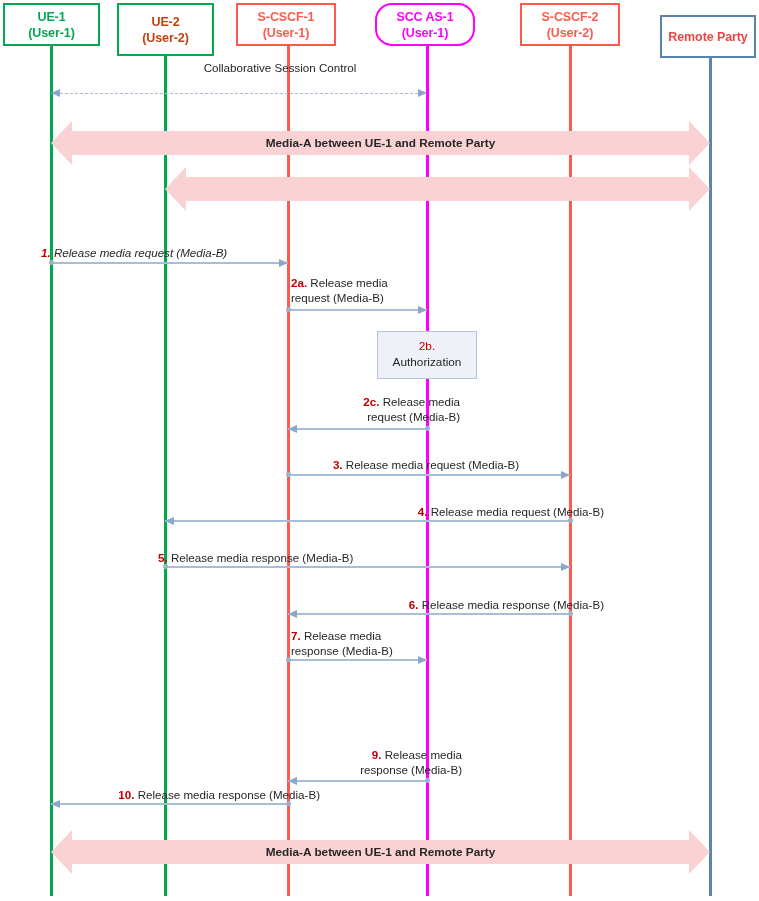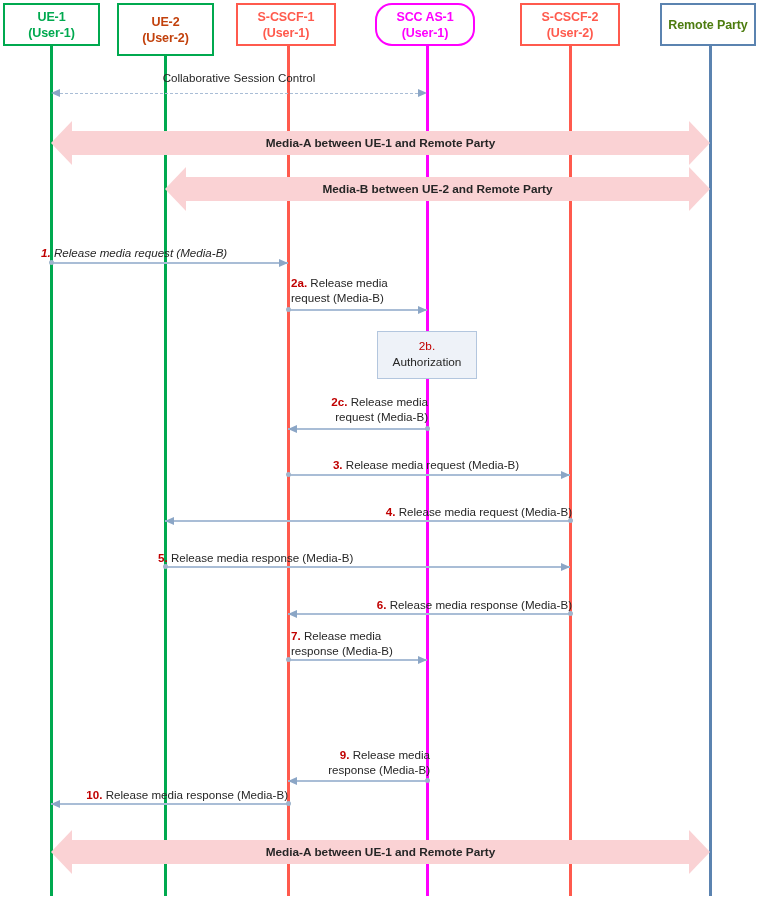--- a/index.html
+++ b/index.html
@@ -71,21 +71,21 @@
   
   .msg-label {
     position: absolute;
     font-size: 11.6px;
     color: #262626;
     line-height: 1.32;
     white-space: pre-line;
   }
   .msg-label .num { color: #c00000; font-weight: bold; }
   .msg-label.align-left   { text-align: left; }
-  .msg-label.align-right  { text-align: right; }
+  .msg-label.align-right  { text-align: right; padding-left: 32px; }
   .msg-label.align-center { text-align: center; }
 
   
   .media-arrow { position: absolute; }
   .media-arrow .bar {
     position: absolute;
     background: #fad2d4;
     top: 10px;
     bottom: 10px;
   }
@@ -140,32 +140,31 @@
     <div class="media-arrow" style="left: 51px; top: 121px; width: 659px; height: 44px;">
       <div class="bar" style="left: 20px; right: 20px;"></div>
       <div class="tip left"></div>
       <div class="tip right"></div>
       <div class="media-text">Media-A between UE-1 and Remote Party</div>
     </div>
     <div class="media-arrow" style="left: 165px; top: 167px; width: 545px; height: 44px;">
       <div class="bar" style="left: 20px; right: 20px;"></div>
       <div class="tip left"></div>
       <div class="tip right"></div>
-      <div class="media-text">Media-B between UE-2 and Remote Party</div>
     </div>
     <div class="media-arrow" style="left: 51px; top: 830px; width: 659px; height: 44px;">
       <div class="bar" style="left: 20px; right: 20px;"></div>
       <div class="tip left"></div>
       <div class="tip right"></div>
       <div class="media-text">Media-A between UE-1 and Remote Party</div>
     </div>
     <div class="msg-line dashed" style="left: 60px; top: 93px; width: 358px;"></div>
     <div class="arrow-head left" style="left: 51px; top: 89px;"></div>
     <div class="arrow-head right" style="left: 418px; top: 89px;"></div>
-    <div class="msg-label align-center" style="left: 51px; width: 376px; top: 70px;">Collaborative Session Control</div>
+    <div class="msg-label align-center" style="left: 51px; width: 376px; top: 60px; padding-left: 41px;">Collaborative Session Control</div>
     <div class="msg-line" style="left: 51px; top: 262px; width: 237px;"></div>
     <div class="arrow-head right" style="top: 258.5px; left: 279px;"></div>
     <div class="msg-dot" style="top: 260.3px; left: 48.5px;"></div>
     <div class="msg-label align-left" style="left: 41px; top: 245px; width: 260px; font-style: italic;"><span class="num">1. </span><span>Release media request (Media-B)</span></div>
     <div class="msg-line" style="left: 288px; top: 309px; width: 139px;"></div>
     <div class="arrow-head right" style="top: 305.5px; left: 418px;"></div>
     <div class="msg-dot" style="top: 307.3px; left: 285.5px;"></div>
     <div class="msg-label align-left" style="left: 291px; top: 275px; width: 140px;"><span class="num">2a. </span><span>Release media
 request (Media-B)</span></div>
     <div class="msg-line" style="left: 288px; top: 428px; width: 139px;"></div>
@@ -220,16 +219,16 @@
       <span class="ln">(User-1)</span>
     </div>
     <div class="actor-box" style="left: 375px; top: 3px; width: 100px; height: 43px; border-color: rgb(255, 0, 255); color: rgb(255, 0, 255); border-radius: 17px;">
       <span class="ln">SCC AS-1</span>
       <span class="ln">(User-1)</span>
     </div>
     <div class="actor-box" style="left: 520px; top: 3px; width: 100px; height: 43px; border-color: rgb(255, 90, 77); color: rgb(255, 90, 77);">
       <span class="ln">S-CSCF-2</span>
       <span class="ln">(User-2)</span>
     </div>
-    <div class="actor-box" style="left: 660px; top: 3px; width: 96px; height: 43px; border-color: rgb(91, 131, 176); color: #4d7c0f;">
+    <div class="actor-box" style="left: 660px; top: 15px; width: 96px; height: 43px; border-color: rgb(91, 131, 176); color: #ef4444;">
       <span class="ln">Remote Party</span>
     </div>
   </div>
 
 </body></html>

